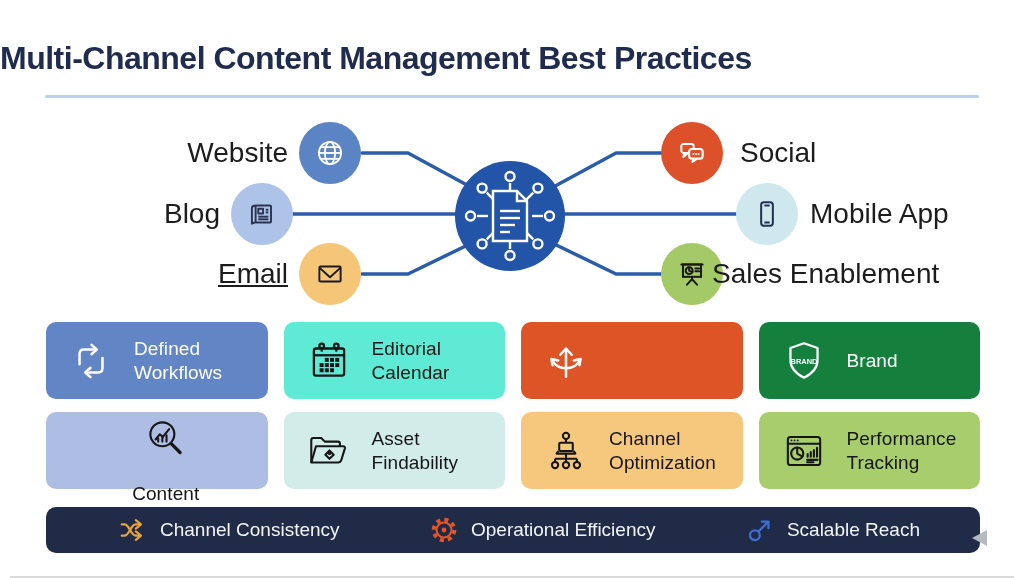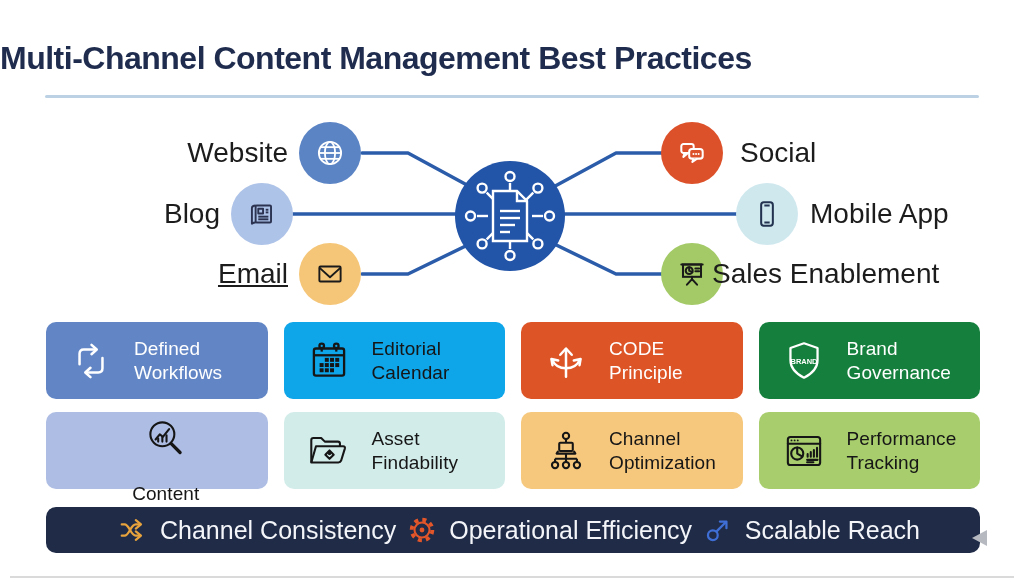--- a/index.html
+++ b/index.html
@@ -42,21 +42,21 @@
   .card-icon{width:54px;height:54px;flex:none;display:flex;align-items:center;justify-content:center;}
   .card-icon svg{display:block;}
   .card-label{font-size:19px;line-height:24px;font-weight:500;letter-spacing:0.1px;}
   .card-label span{display:block;}
   
   .footer{
     left:46px;top:507px;width:934px;height:46px;border-radius:10px;z-index:2;
     display:flex;align-items:center;justify-content:space-between;
     padding:0 60px 0 72px;box-sizing:border-box;
   }
-  .footer-item{display:flex;align-items:center;gap:12px;color:#f3f5f9;font-size:25px;font-weight:500;}
+  .footer-item{display:flex;align-items:center;gap:12px;color:#f3f5f9;font-size:19px;font-weight:500;}
   .footer-icon{width:30px;height:30px;flex:none;}
   .footer-icon svg{display:block;}
   .artifact{
     left:972px;top:530px;width:0;height:0;z-index:3;
     border-top:8px solid transparent;border-bottom:8px solid transparent;
     border-right:15px solid #b6bac0;
   }
   .frame-edge{left:10px;right:10px;bottom:0;height:2px;background:#dadada;}
 </style>
 </head>
@@ -178,21 +178,21 @@
         <path d="M35,21 V31 Q35,35 31,35 H20"></path>
         <polyline points="23.5,30.5 18.5,35 23.5,39.5"></polyline>
       </svg>
     </span>
     <span class="card-label">
       <span>Defined</span>
         <span>Workflows</span>
     </span>
   </div>
 
-  <div class="card" style="background-color: #0ea5e9; color: rgb(22, 22, 22); border-radius: 9px;">
+  <div class="card" style="background-color: #5eead4; color: rgb(22, 22, 22);">
     <span class="card-icon">
       <svg width="50" height="50" viewBox="0 0 48 48" fill="none" stroke="currentColor" stroke-width="2.2">
         <rect x="9.5" y="12" width="29" height="26" rx="2"></rect>
         <circle cx="17" cy="9.5" r="2.2"></circle>
           <line x1="17" y1="11.7" x2="17" y2="15"></line>
         <circle cx="31" cy="9.5" r="2.2"></circle>
           <line x1="31" y1="11.7" x2="31" y2="15"></line>
         <line x1="9.5" y1="18.5" x2="38.5" y2="18.5"></line>
         <g fill="currentColor" stroke="none">
           <rect x="20" y="21" width="3.8" height="3.8"></rect>
@@ -218,36 +218,31 @@
     <span class="card-icon">
       <svg width="50" height="50" viewBox="0 0 48 48" fill="none" stroke="currentColor" stroke-width="2.4" stroke-linecap="round" stroke-linejoin="round">
         <path d="M24,39 V13"></path>
           <polyline points="18.5,18 24,12 29.5,18"></polyline>
         <path d="M24,31 C19,31 13.5,29 10.5,22.5"></path>
           <path d="M10,22 L11,28 M10,22 L16.5,23.5"></path>
         <path d="M24,31 C29,31 34.5,29 37.5,22.5"></path>
           <path d="M38,22 L37,28 M38,22 L31.5,23.5"></path>
       </svg>
     </span>
-    <span class="card-label">
-      <span>CODE</span>
-        <span>Principle</span>
-    </span>
   </div>
 
   <div class="card" style="background-color: #15803d; color: rgb(255, 255, 255); align-items: center;">
     <span class="card-icon">
       <svg width="50" height="50" viewBox="0 0 48 48" fill="none" stroke="currentColor" stroke-width="2.2" stroke-linejoin="round">
         <path d="M24,7 L37,11.5 V23 Q37,33.5 24,40 Q11,33.5 11,23 V11.5 Z"></path>
         <text x="24" y="26.8" text-anchor="middle" font-size="7.2" font-weight="bold" fill="currentColor" stroke="none">BRAND</text>
       </svg>
     </span>
     <span class="card-label">
       <span>Brand</span>
-        <span>Governance</span>
     </span>
   </div>
 
   <div class="card" style="background-color: rgb(174, 189, 227); color: rgb(22, 22, 22); flex-direction: column;">
     <span class="card-icon">
       <svg width="50" height="50" viewBox="0 0 48 48" fill="none" stroke="currentColor" stroke-width="2" stroke-linecap="round" stroke-linejoin="round">
         <circle cx="20.5" cy="19.5" r="11.5"></circle>
         <path d="M29,28.5 L37.5,37" stroke-width="3.2"></path>
         <polyline points="14,24.5 18,19.5 21,22 27,14.5"></polyline>
         <path d="M16.5,26.5 V23.5 M20.5,26.5 V22 M24.5,26.5 V20.5"></path>

